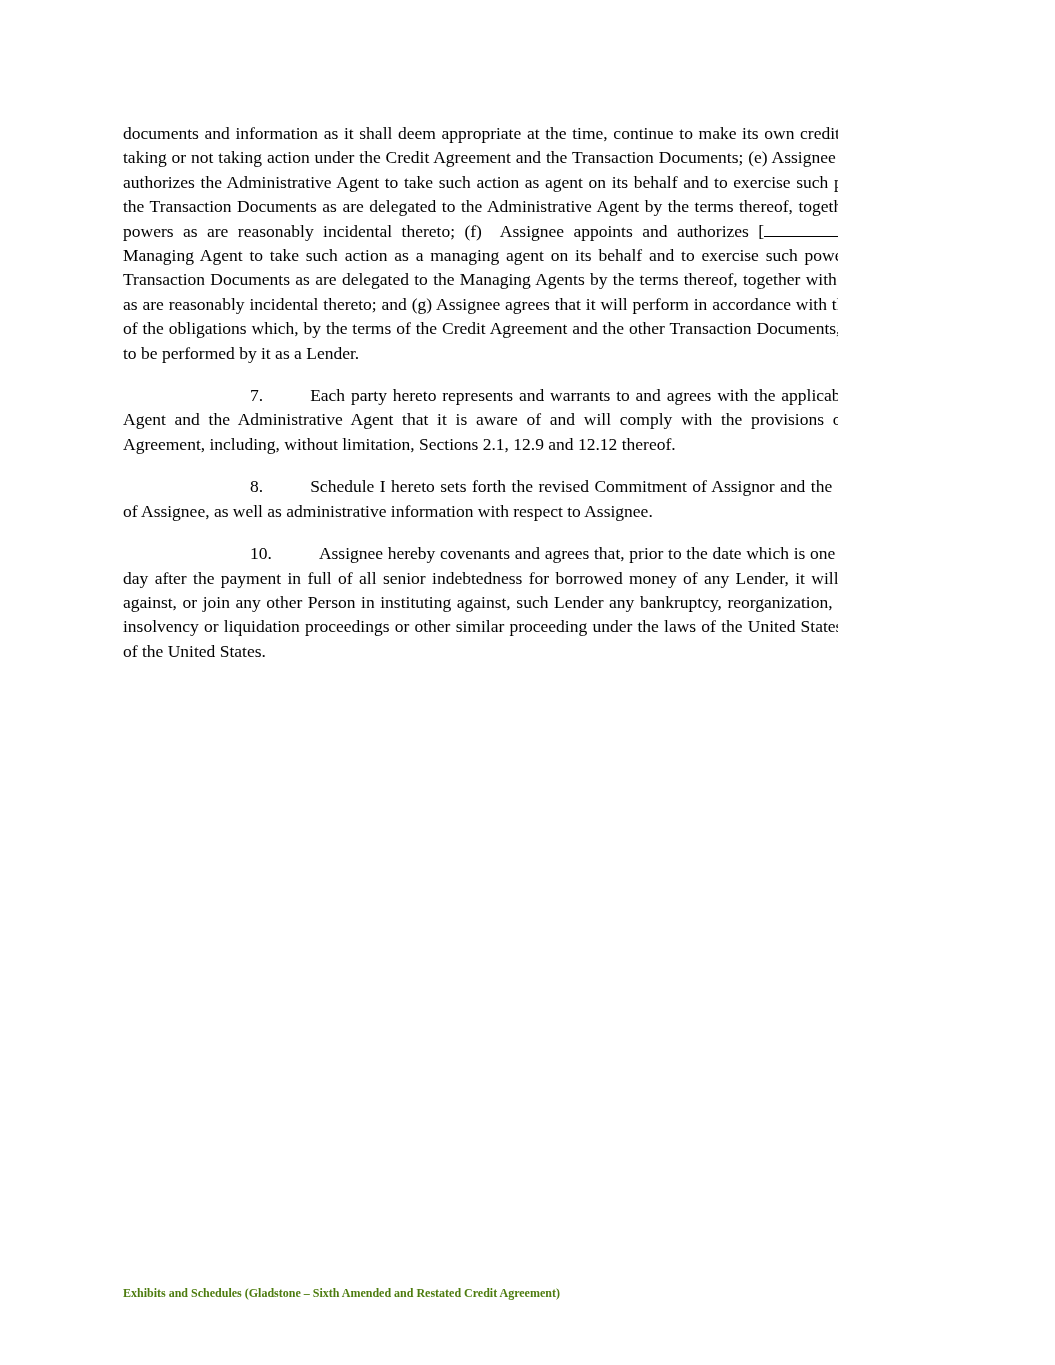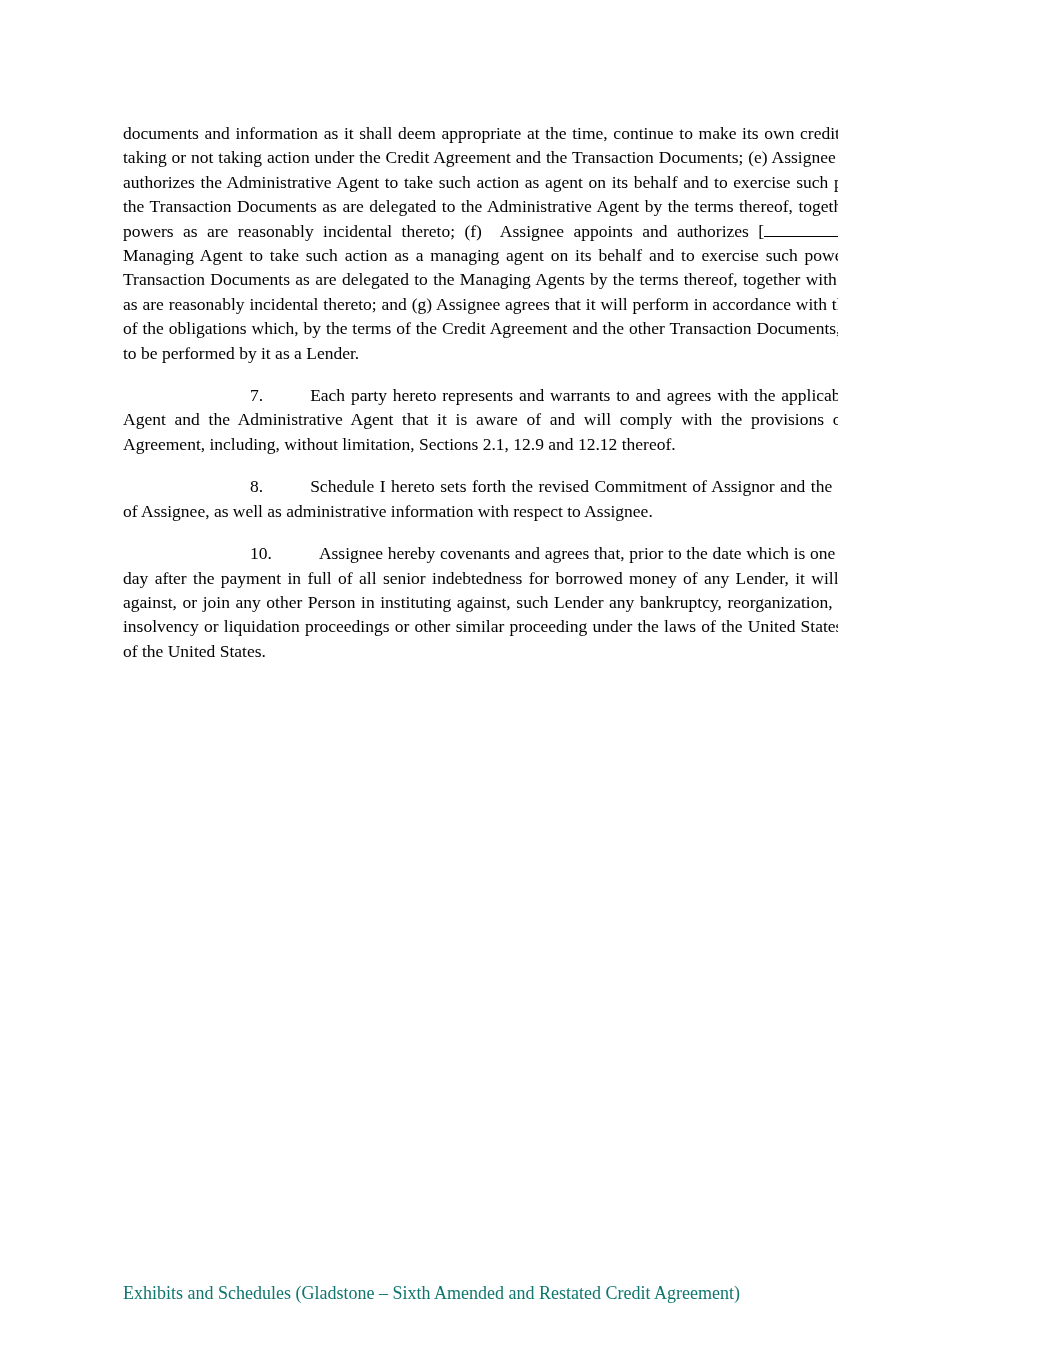--- a/index.html
+++ b/index.html
@@ -41,24 +41,25 @@
     height: 0.85em;
     border-bottom: 1.6px solid #000;
     vertical-align: baseline;
   }
   .u {
   }
   .page-footer {
     position: absolute;
     left: 123px;
     top: 1284px;
-    font-size: 18px;
+    font-size: 12px;
     line-height: 18px;
     font-family: "Liberation Serif", "DejaVu Serif", serif;
-    color: #0f766e;
+    color: #4d7c0f;
+    font-weight: bold;
   }
 </style>
 </head>
 <body>
 
 <div class="page">
   <main class="doc-body">
       <p class="para"><span>documents and information as it shall deem appropriate at the time, continue to make its own credit decisions in taking or not taking action under the Credit Agreement and the Transaction Documents; (e) Assignee appoints and authorizes the Administrative Agent to take such action as agent on its behalf and to exercise such powers under the Transaction Documents as are delegated to the Administrative Agent by the terms thereof, together with such powers as are reasonably incidental thereto; (f)&nbsp; Assignee appoints and authorizes [</span><span class="blank"></span><span>] as its Managing Agent to take such action as a managing agent on its behalf and to exercise such powers under the Transaction Documents as are delegated to the Managing Agents by the terms thereof, together with such powers as are reasonably incidental thereto; and (g) Assignee agrees that it will perform in accordance with their terms all of the obligations which, by the terms of the Credit Agreement and the other Transaction Documents, are required to be performed by it as a Lender.</span></p>
       <p class="para numbered"><span class="para-number">7.</span><span class="tab"></span><span>Each party hereto represents and warrants to and agrees with the applicable Managing Agent and the Administrative Agent that it is aware of and will comply with the provisions of the Credit Agreement, including, without limitation, </span><span class="u">Sections 2.1</span><span>, </span><span class="u">12.9</span><span> and </span><span class="u">12.12</span><span> thereof.</span></p>
       <p class="para numbered"><span class="para-number">8.</span><span class="tab"></span><span>Schedule I hereto sets forth the revised Commitment of Assignor and the Commitment of Assignee, as well as administrative information with respect to Assignee.</span></p>

